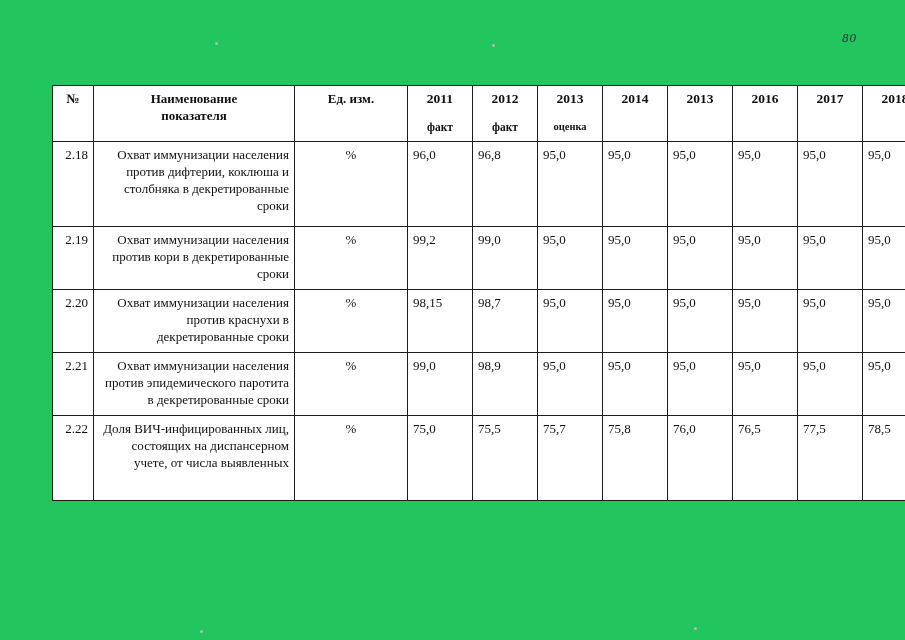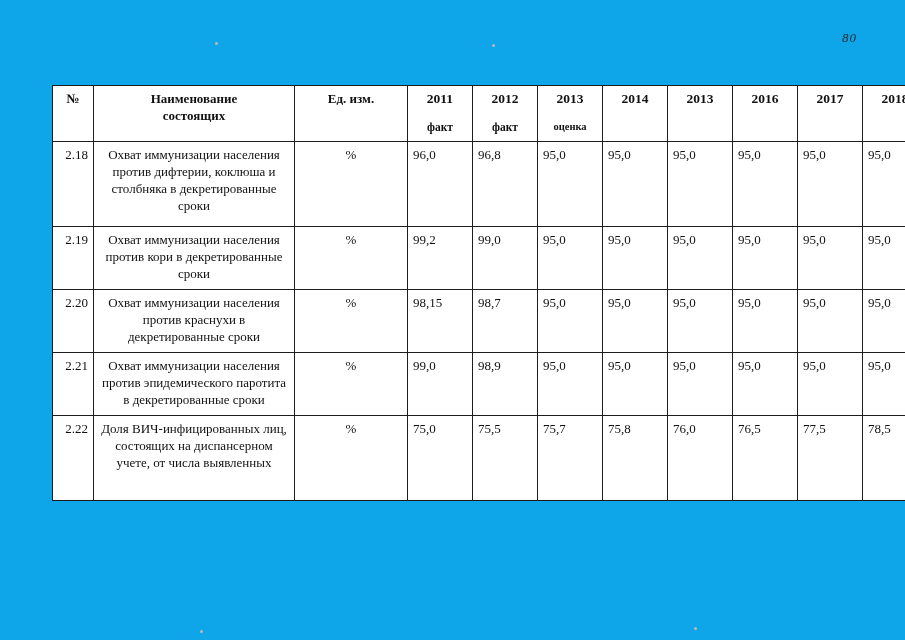--- a/index.html
+++ b/index.html
@@ -11,21 +11,21 @@
     width: 905px;
     height: 640px;
     position: relative;
     font-family: "Liberation Serif", serif;
     color: #111111;
     overflow: hidden;
   }
   .page {
     position: absolute;
     inset: 0;
-    background: #0ea5e9;
+    background: #22c55e;
     text-decoration: underline;
   }
   .page-number {
     position: absolute;
     top: 30px;
     right: 48px;
     font-family: "Liberation Serif", serif;
     font-size: 13px;
     font-style: italic;
     color: #2b2b2b;
@@ -75,21 +75,21 @@
   }
   .yr-sub.small {
     font-size: 10.5px;
   }
   td.c-num {
     text-align: right;
     font-size: 12.5px;
     padding-top: 5px;
   }
   td.c-name {
-    text-align: center;
+    text-align: right;
     padding-left: 8px;
     font-size: 13px;
     padding-top: 5px;
   }
   td.c-unit {
     text-align: center;
     font-size: 13px;
     padding-top: 5px;
   }
   td.c-val {
@@ -119,21 +119,21 @@
   <div class="speck" style="left:694px; top:627px; width:3px; height:3px;"></div>
   <div class="speck" style="left:200px; top:630px; width:3px; height:3px;"></div>
 
   <div class="table-wrap">
     <table class="doc-table">
       <thead>
         <tr>
           <th class="h-num">№</th>
           <th class="h-name">
             <span>Наименование</span><br>
-            <span>состоящих</span>
+            <span>показателя</span>
           </th>
           <th class="h-unit">Ед. изм.</th>
           <th class="h-year">
             <span class="yr-line">2011</span>
             <span class="yr-sub">факт</span>
           </th>
           <th class="h-year">
             <span class="yr-line">2012</span>
             <span class="yr-sub">факт</span>
           </th>

